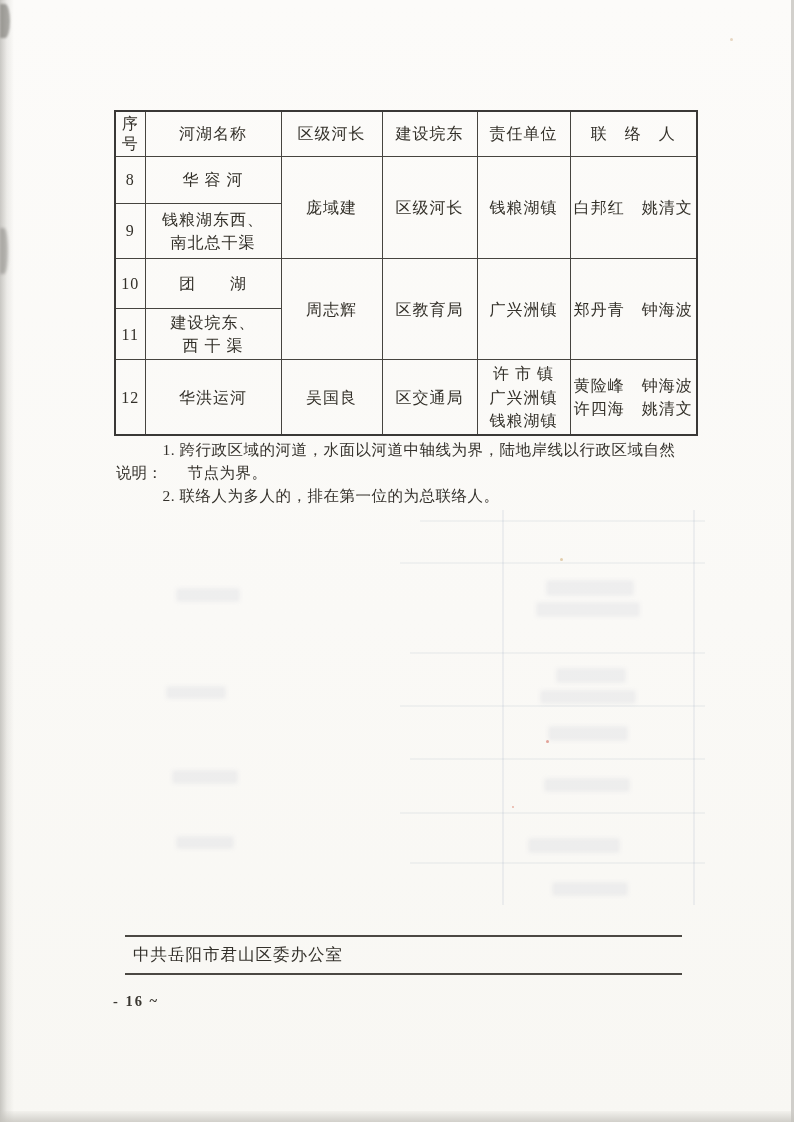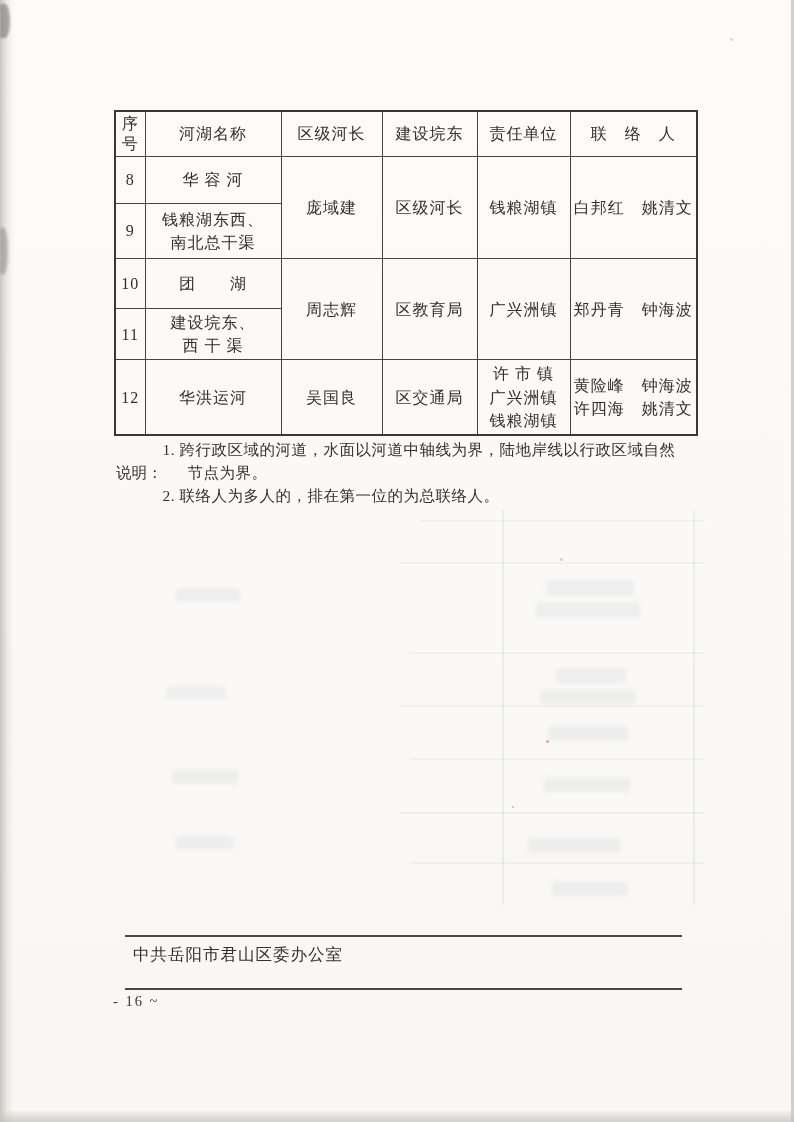--- a/index.html
+++ b/index.html
@@ -74,26 +74,26 @@
   }
   .notes .notes-label { flex: 0 0 auto; }
   .notes .note-items { flex: 1 1 auto; }
   .notes .note-items p { margin: 0; letter-spacing: 0.5px; }
   .notes .note-items p.cont { margin-left: 25px; }
   
   .footer { position: absolute; left: 125px; top: 935px; width: 557px; }
   .footer .rule { height: 2px; background: #4b4843; }
   .footer .footer-row {
     display: flex; justify-content: space-between; align-items: center;
-    padding: 7px 8px 22px 8px; font-size: 16.5px; color: #33302a;
+    padding: 7px 8px 7px 8px; font-size: 16.5px; color: #33302a;
     letter-spacing: 1px;
   }
   .page-number {
     position: absolute; left: 113px; top: 993px;
-    font-size: 14.5px; color: #3a3731; letter-spacing: 2px;
+    font-size: 14.5px; color: #3a3731; letter-spacing: 2px; font-weight: bold;
   }
 </style>
 </head>
 <body>
 
 <div class="page">
 
   <div class="ghost">
     <div class="v" style="left:502px; top:510px; height:395px;"></div>
     <div class="v" style="left:693px; top:510px; height:395px;"></div>

